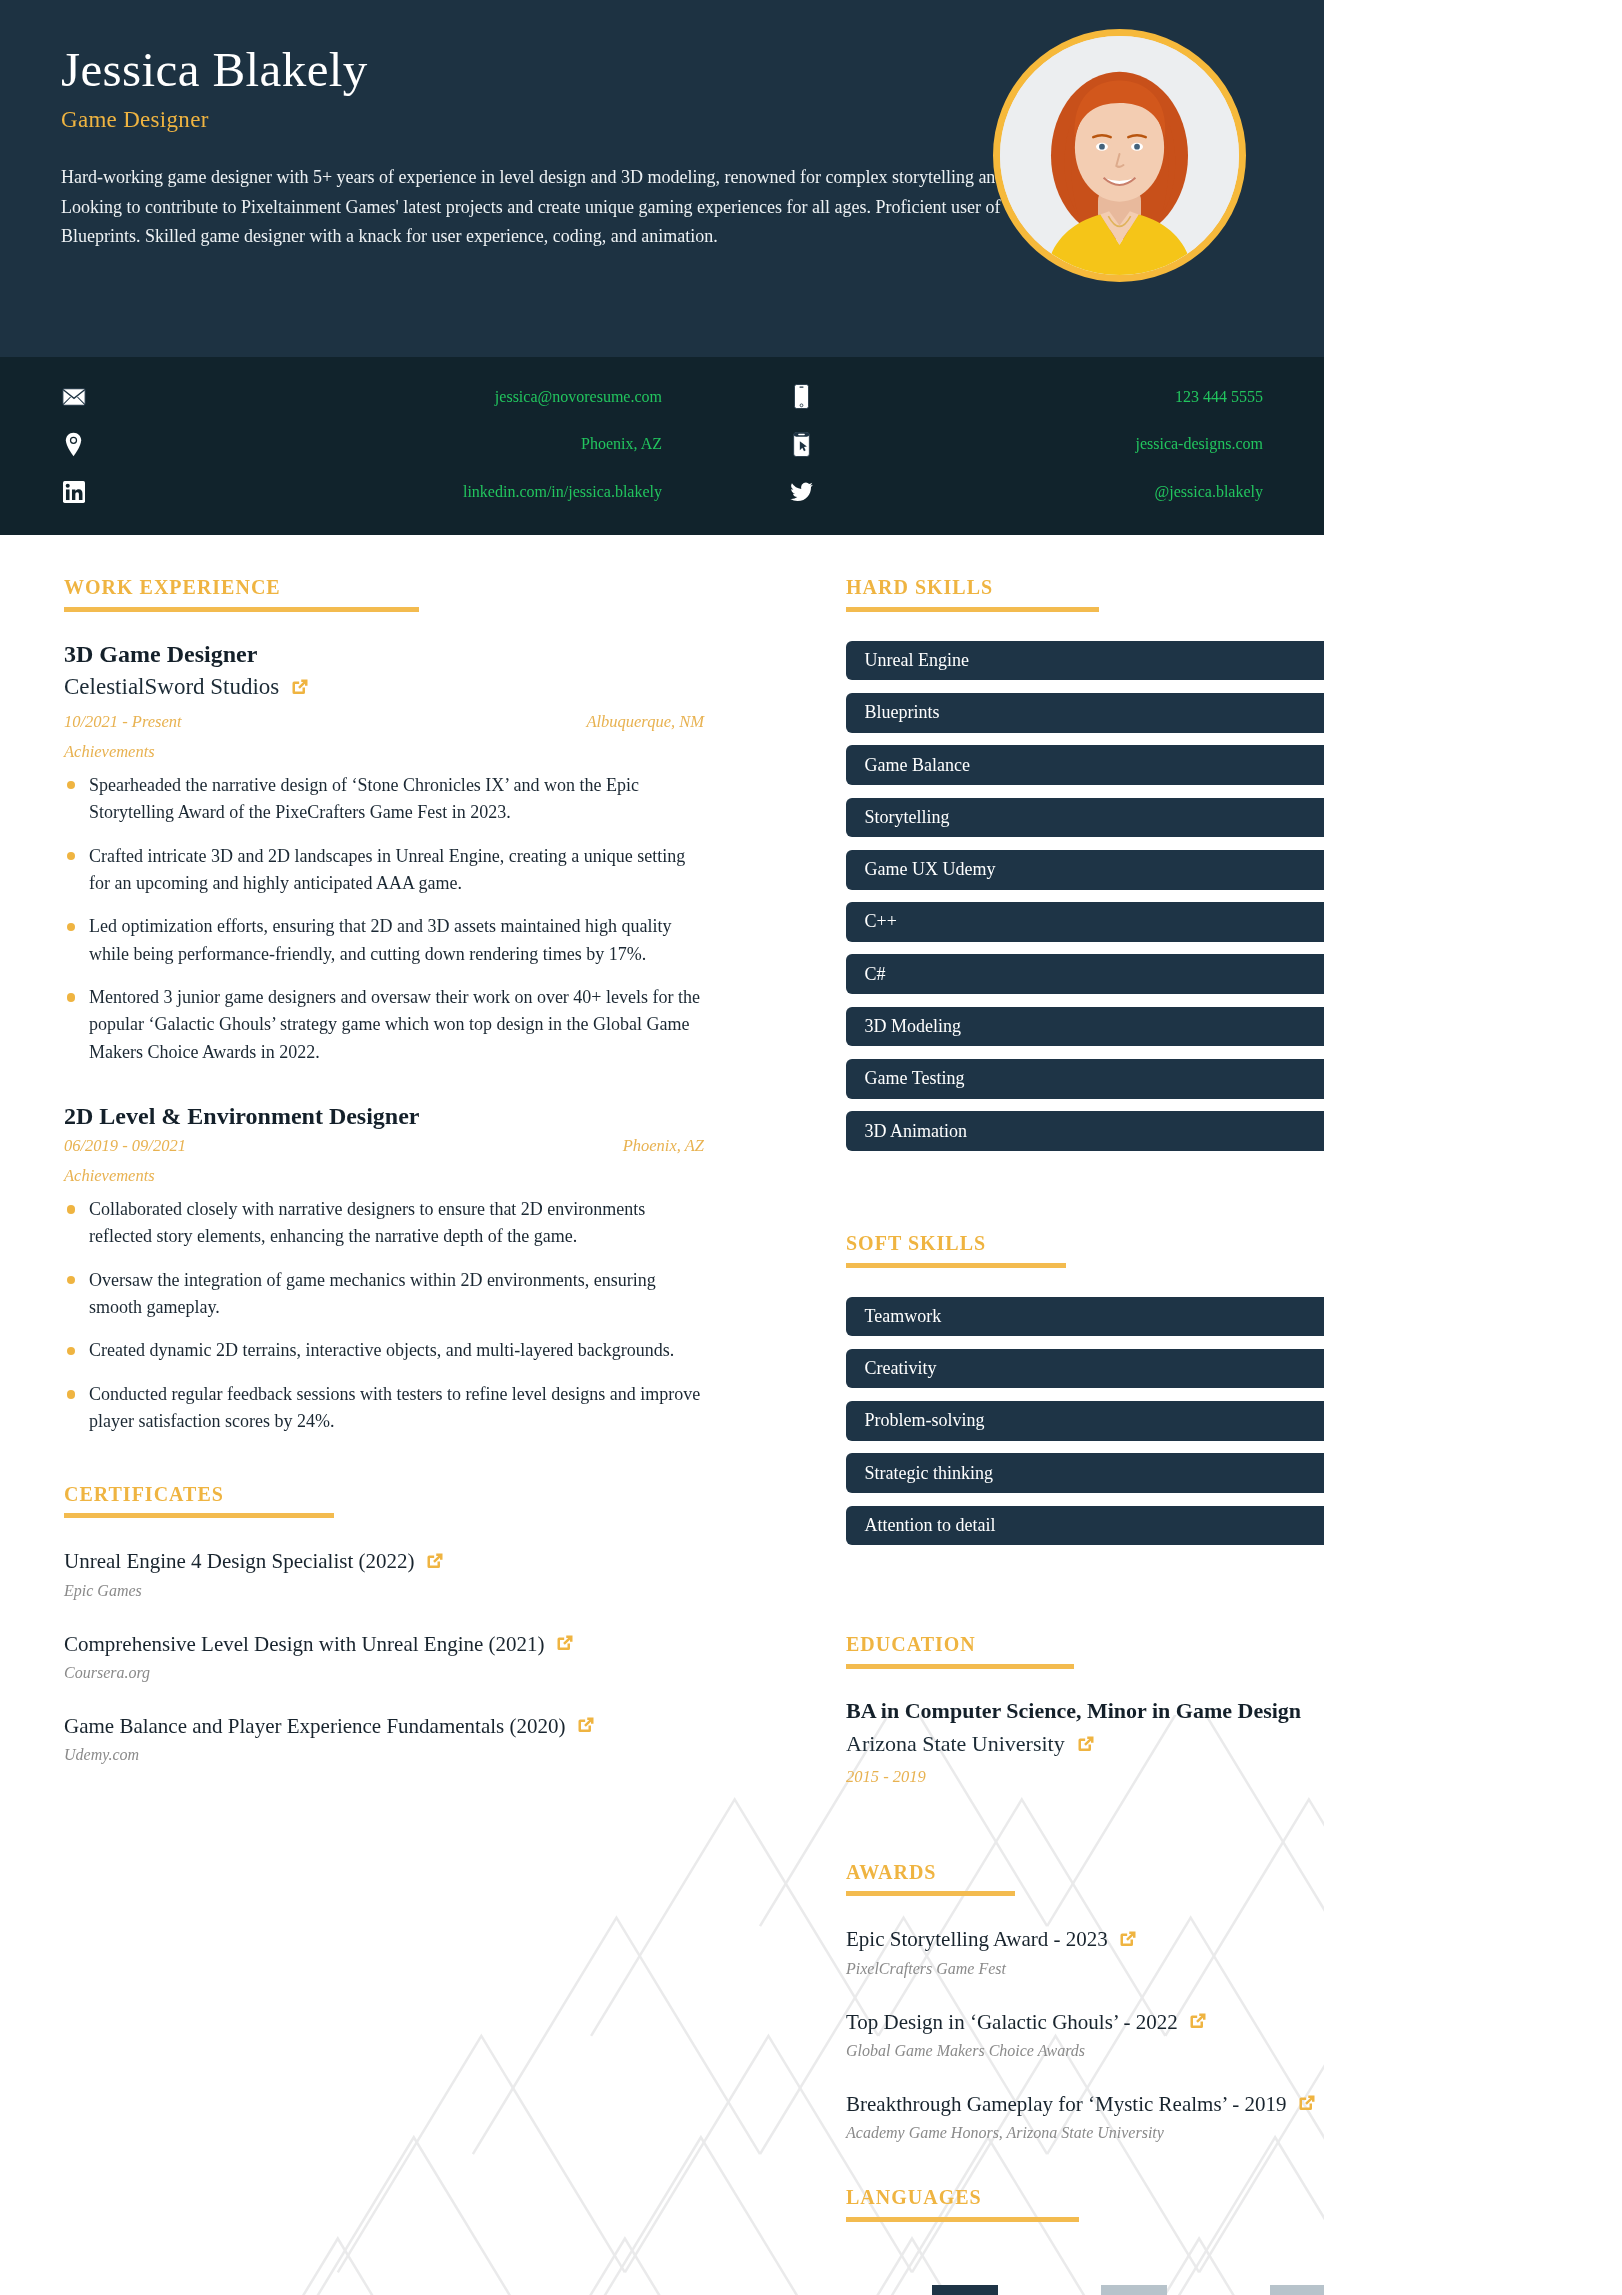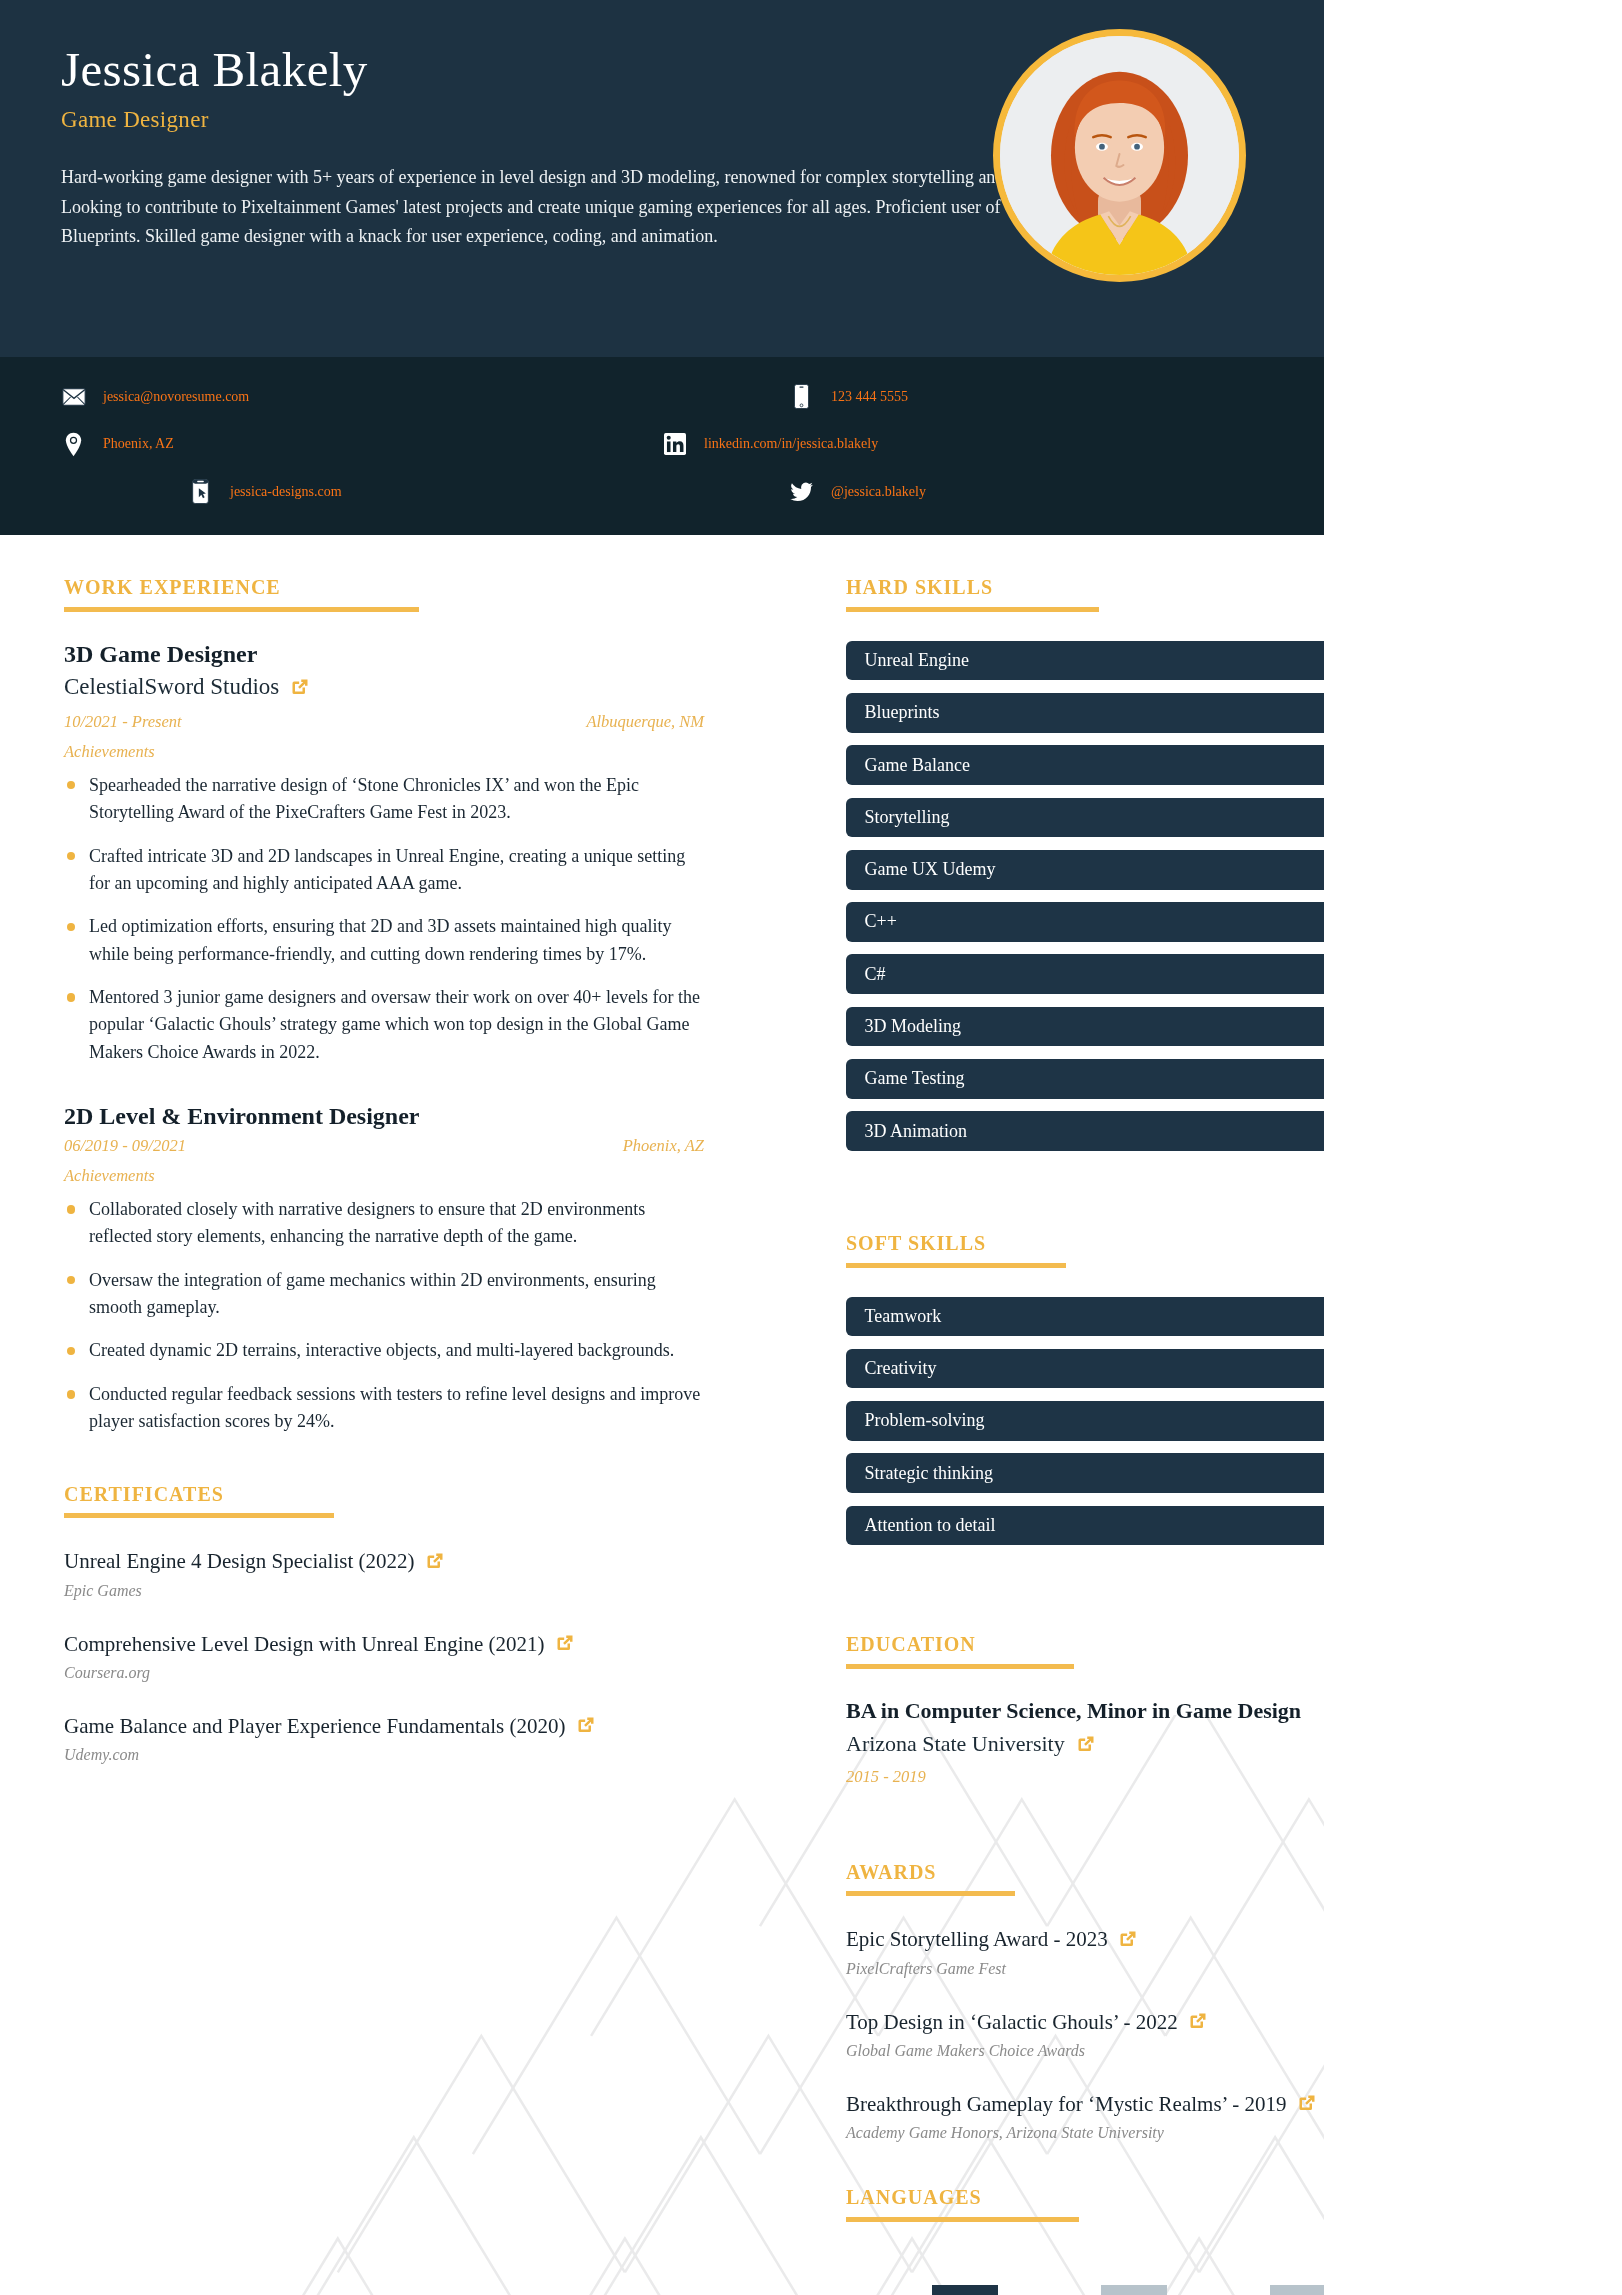--- a/index.html
+++ b/index.html
@@ -37,21 +37,21 @@
     border:7.6px solid #f6b93b; overflow:hidden; background:#e8eaec;
   }
   .photo-svg { display:block; width:100%; height:100%; }
 
   
   .contact-bar {
     background:#11232c; position:relative; z-index:2;
     padding:25px 61px 29px 61px;
     display:grid; grid-template-columns:1fr 1fr; row-gap:18.6px;
   }
-  .contact-item { display:flex; align-items:center; gap:17px; color:#f97316; font-size:14px; }
+  .contact-item { display:flex; align-items:center; gap:17px; color:#22c55e; font-size:16px;justify-content:space-between; }
   .contact-item.col2 { padding-left:127px; }
   .ci-icon { width:25px; height:29px; display:flex; align-items:center; justify-content:center; flex:0 0 25px; }
   .ci-icon svg { display:block; }
 
   
   .content {
     position:relative; z-index:1;
     display:grid; grid-template-columns:765px 858px;
     padding:41px 0 51px 0;
   }
@@ -207,42 +207,42 @@
 
     <div class="contact-item">
       <span class="ci-icon">
         <svg width="17" height="25" viewBox="0 0 20 30">
             <path d="M10 0.8 C15.2 0.8 19.2 4.8 19.2 10 C19.2 17 10 29.2 10 29.2 C10 29.2 0.8 17 0.8 10 C0.8 4.8 4.8 0.8 10 0.8 Z" fill="#fff"></path>
             <circle cx="10" cy="10" r="3.6" fill="none" stroke="#11232c" stroke-width="1.5"></circle>
           </svg>
       </span>
       <span>Phoenix, AZ</span>
     </div>
+    <div class="contact-item col2">
+      <span class="ci-icon">
+        <svg width="17" height="25" viewBox="0 0 20 30">
+            <rect x="0.6" y="0.6" width="18.8" height="28.8" rx="3" fill="#fff" stroke="#1d3242" stroke-width="1"></rect>
+            <rect x="0.6" y="0.6" width="18.8" height="5" rx="3" fill="#1d3242"></rect>
+            <rect x="6" y="2.2" width="8" height="1.6" rx=".8" fill="#fff"></rect>
+            <path d="M8 11 L8 22 L11 19 L13 23 L15 22 L13 18 L16.5 17.5 Z" fill="#1d3242"></path>
+          </svg>
+      </span>
+      <span>jessica-designs.com</span>
+    </div>
+
     <div class="contact-item">
       <span class="ci-icon">
         <svg width="22" height="22" viewBox="0 0 26 26">
             <rect x="0" y="0" width="26" height="26" rx="2" fill="#fff"></rect>
             <rect x="3.5" y="10" width="4.2" height="12.5" fill="#11232c"></rect>
             <circle cx="5.6" cy="5.6" r="2.4" fill="#11232c"></circle>
             <path d="M10.6 10 h4 v1.8 c.9-1.4 2.4-2.1 4.1-2.1 3 0 4.3 1.9 4.3 5.3 v7.5 h-4.2 v-6.7 c0-1.7-.6-2.6-2-2.6 -1.5 0-2.2 1-2.2 2.7 v6.6 h-4 Z" fill="#11232c"></path>
           </svg>
       </span>
       <span>linkedin.com/in/jessica.blakely</span>
-    </div>
-
-    <div class="contact-item col2">
-      <span class="ci-icon">
-        <svg width="17" height="25" viewBox="0 0 20 30">
-            <rect x="0.6" y="0.6" width="18.8" height="28.8" rx="3" fill="#fff" stroke="#1d3242" stroke-width="1"></rect>
-            <rect x="0.6" y="0.6" width="18.8" height="5" rx="3" fill="#1d3242"></rect>
-            <rect x="6" y="2.2" width="8" height="1.6" rx=".8" fill="#fff"></rect>
-            <path d="M8 11 L8 22 L11 19 L13 23 L15 22 L13 18 L16.5 17.5 Z" fill="#1d3242"></path>
-          </svg>
-      </span>
-      <span>jessica-designs.com</span>
     </div>
     <div class="contact-item col2">
       <span class="ci-icon">
         <svg width="24" height="20" viewBox="0 0 28 24">
             <path d="M27 3.2c-1 .45-2.1.75-3.25.9a5.65 5.65 0 0 0 2.5-3.1 11.3 11.3 0 0 1-3.6 1.37A5.66 5.66 0 0 0 13 7.2c0 .44.05.87.15 1.28A16.07 16.07 0 0 1 1.93 1.55 5.66 5.66 0 0 0 3.68 9.1a5.6 5.6 0 0 1-2.56-.7v.07a5.66 5.66 0 0 0 4.54 5.55 5.7 5.7 0 0 1-2.56.1 5.66 5.66 0 0 0 5.29 3.93A11.36 11.36 0 0 1 0 20.4a16.02 16.02 0 0 0 8.68 2.54c10.42 0 16.11-8.63 16.11-16.11l-.02-.73A11.5 11.5 0 0 0 27 3.2z" fill="#ffffff"></path>
           </svg>
       </span>
       <span>@jessica.blakely</span>
     </div>
   </div>

